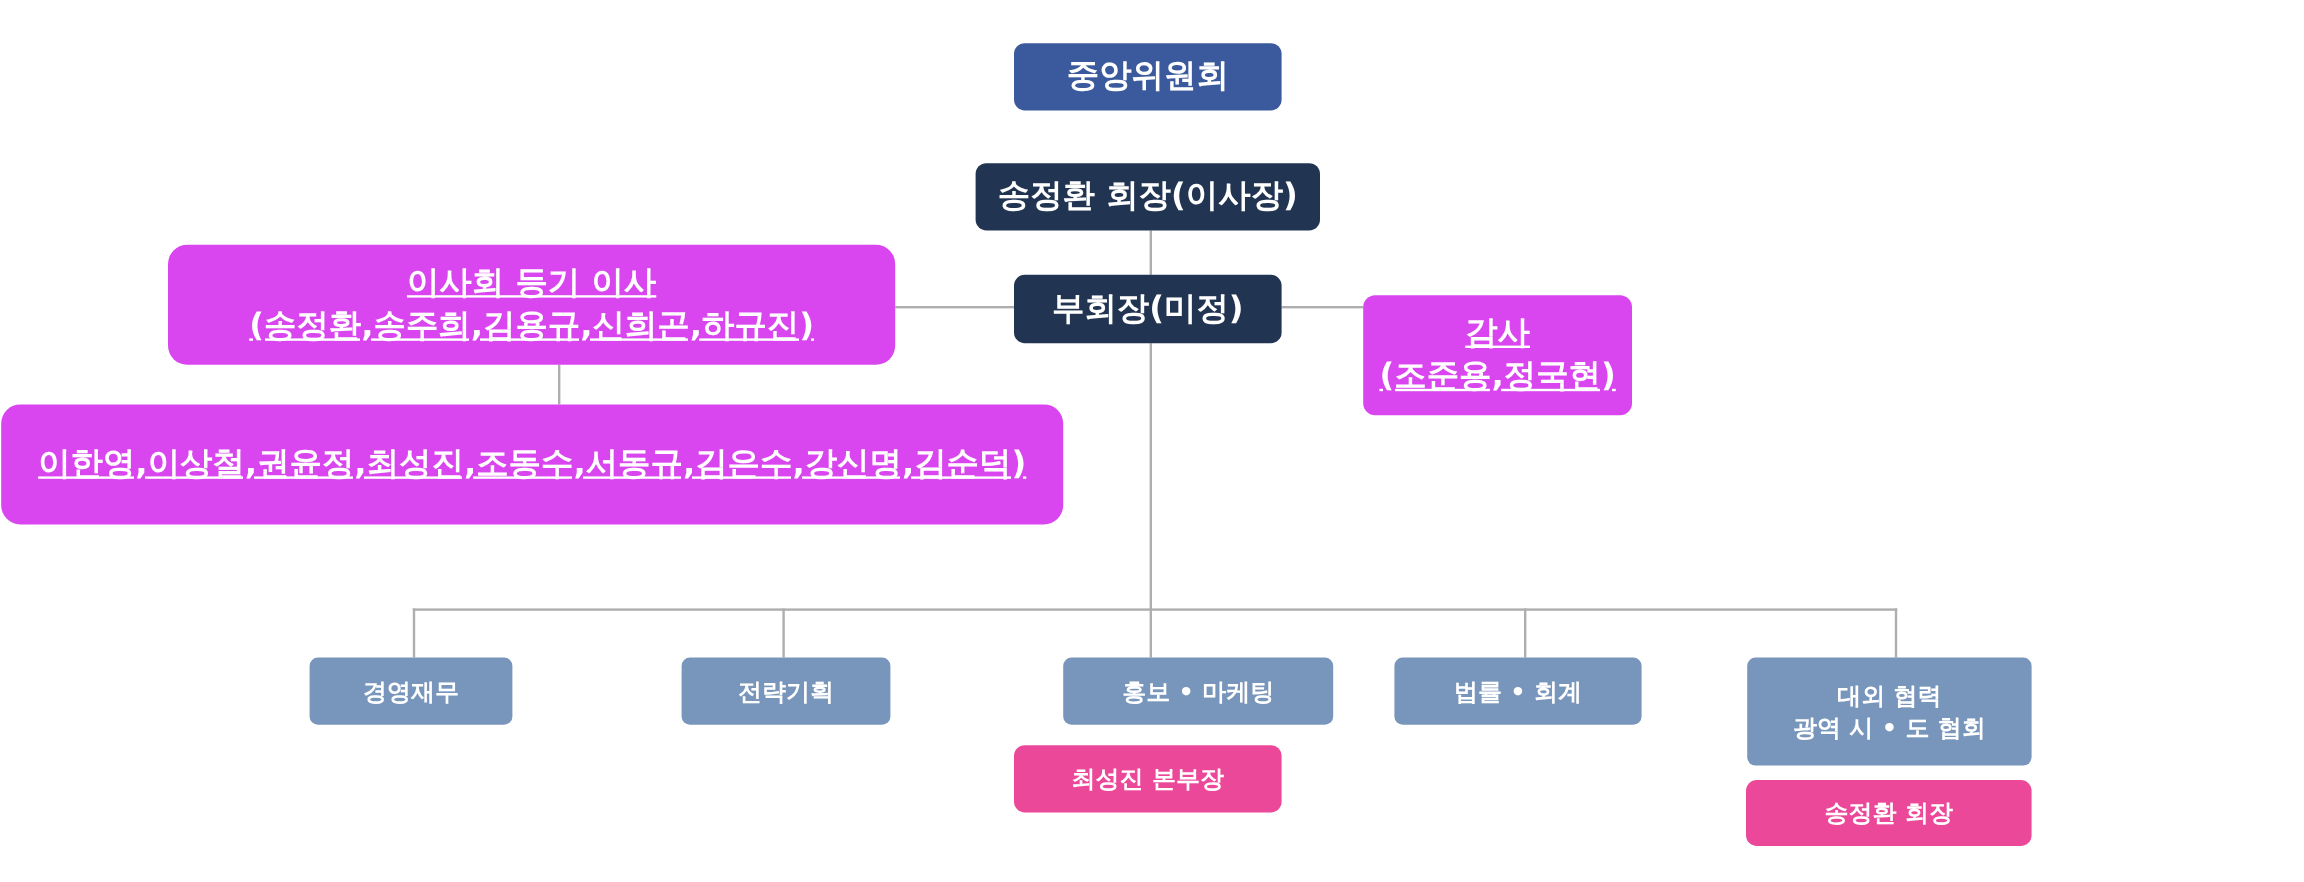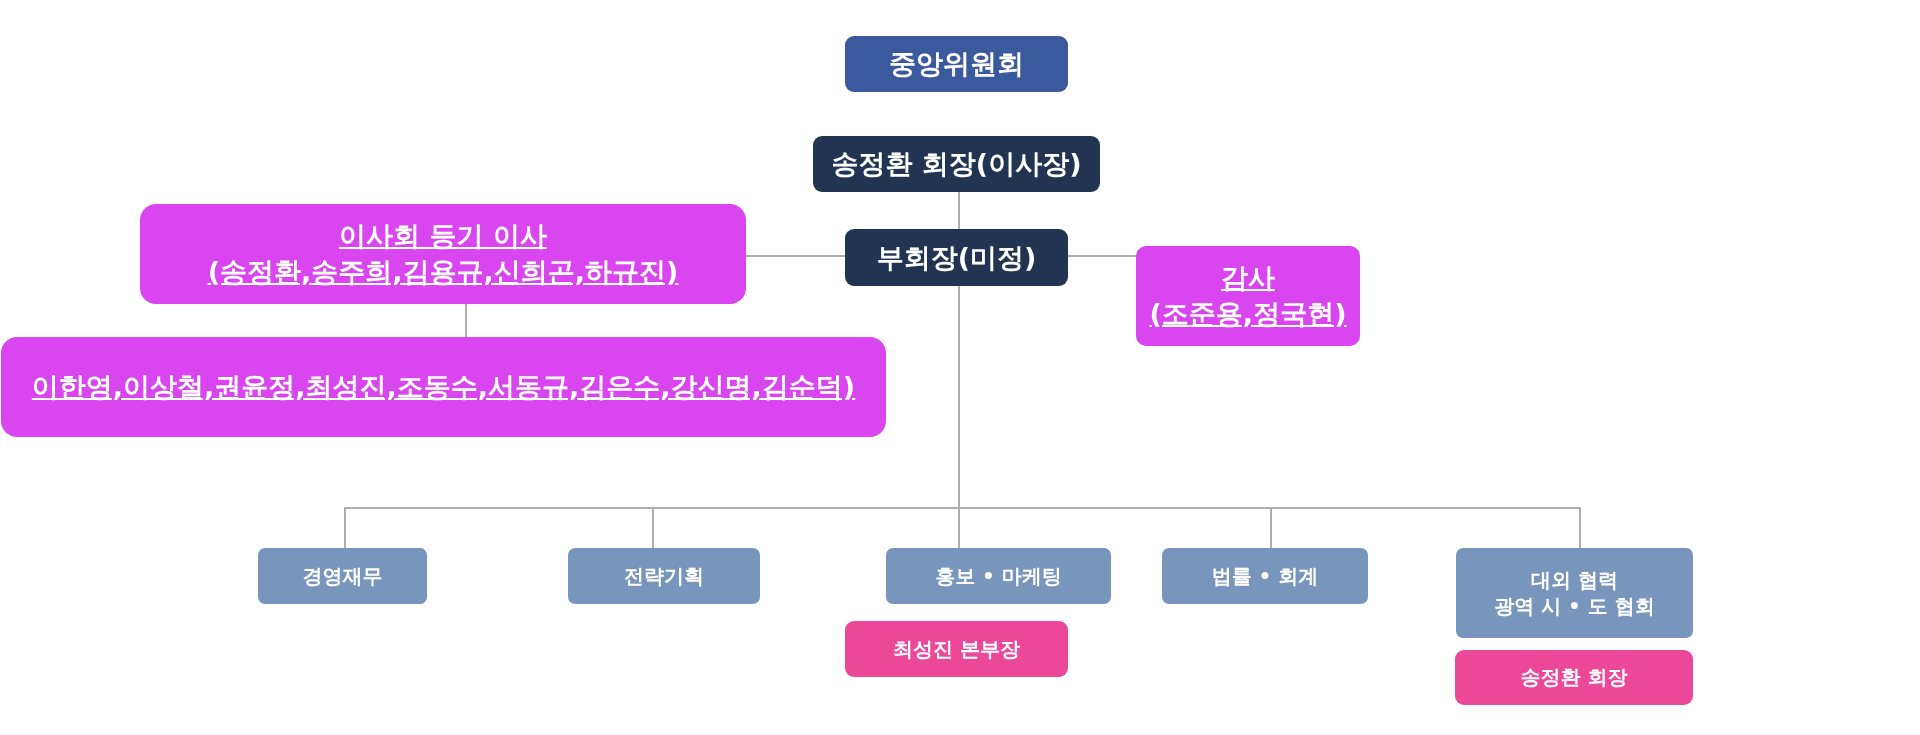--- a/index.html
+++ b/index.html
@@ -54,21 +54,21 @@
 
 <div class="box mid t28" style="left:1136px;top:204px;width:224px;height:100px;border-radius:10px;margin-top:42px;">
   <span>감사</span>
   <span>(조준용,정국현)</span>
 </div>
 
 <div class="box light t26" style="left:258px;top:548px;width:169px;height:56px;">
   <span>경영재무</span>
 </div>
 
-<div class="box light t26" style="left:568px;top:548px;width:192px;height:56px;">
+<div class="box light t26" style="left:568px;top:548px;width:174px;height:56px;">
   <span>전략기획</span>
 </div>
 
 <div class="box light t26" style="left:845px;top:548px;width:225px;height:56px;margin-left:41px;">
   <span>홍보 • 마케팅</span>
 </div>
 
 <div class="box mid2 t26" style="left:845px;top:621px;width:223px;height:56px;">
   <span>최성진 본부장</span>
 </div>

